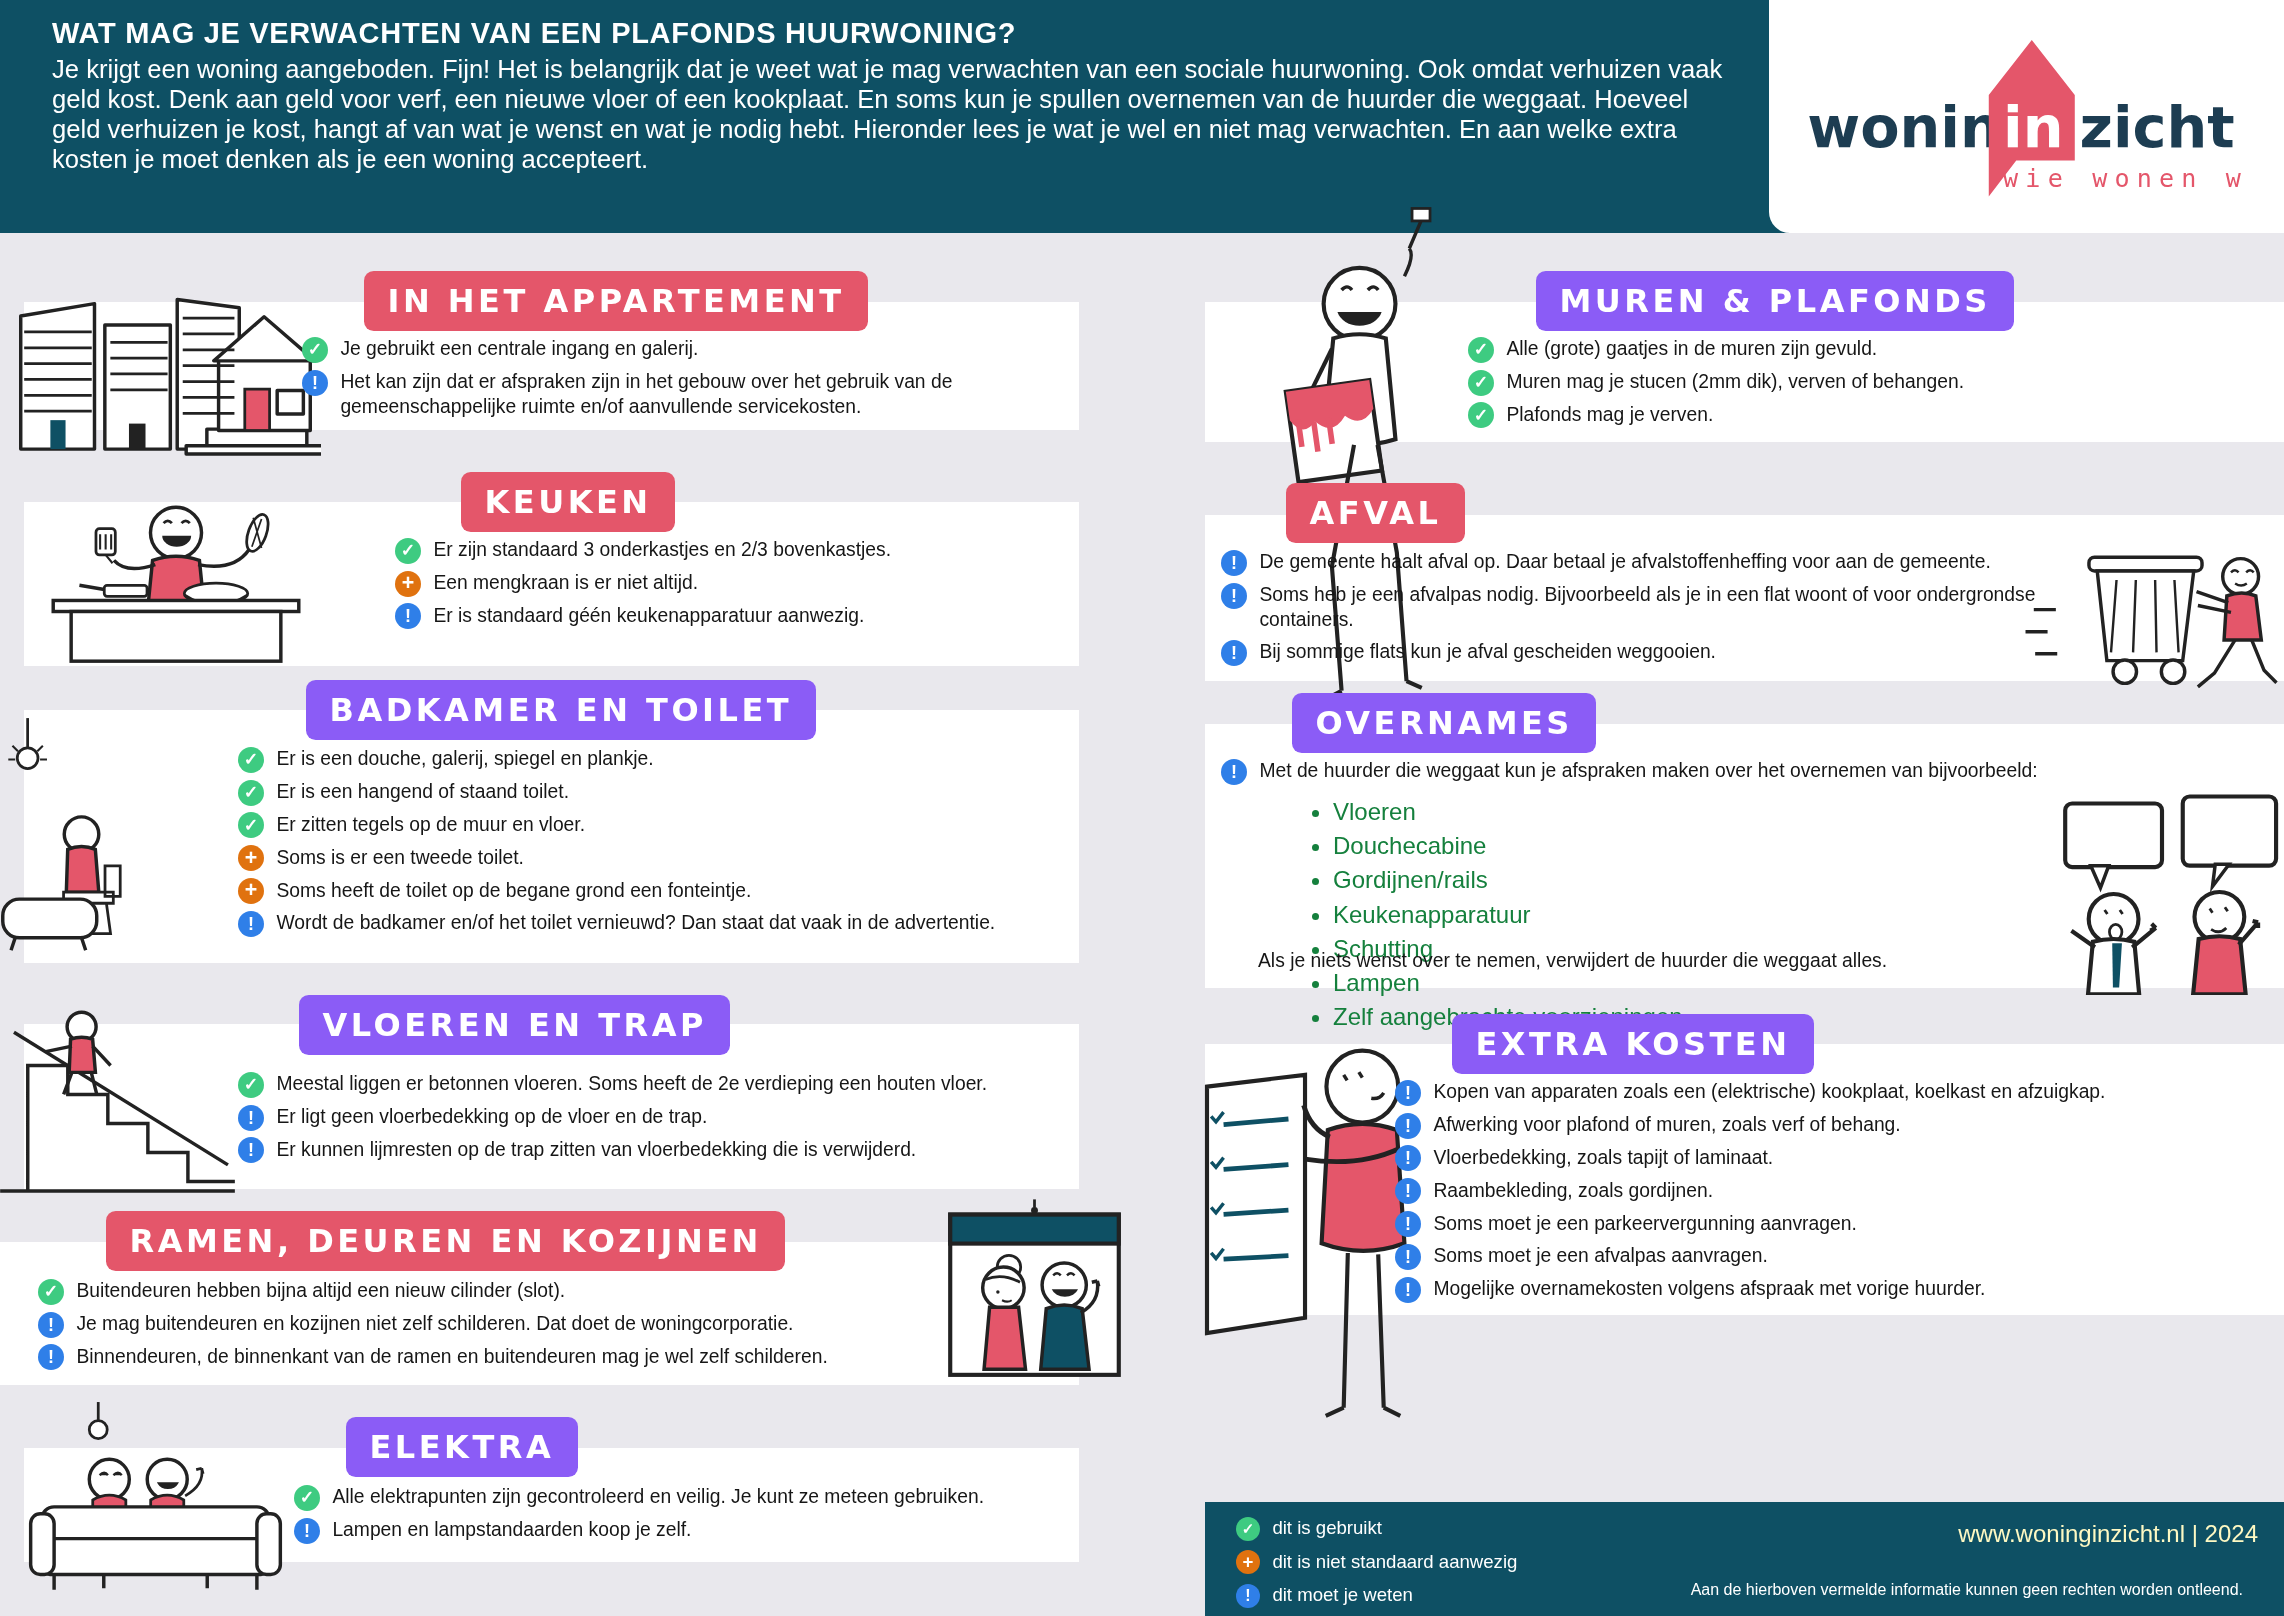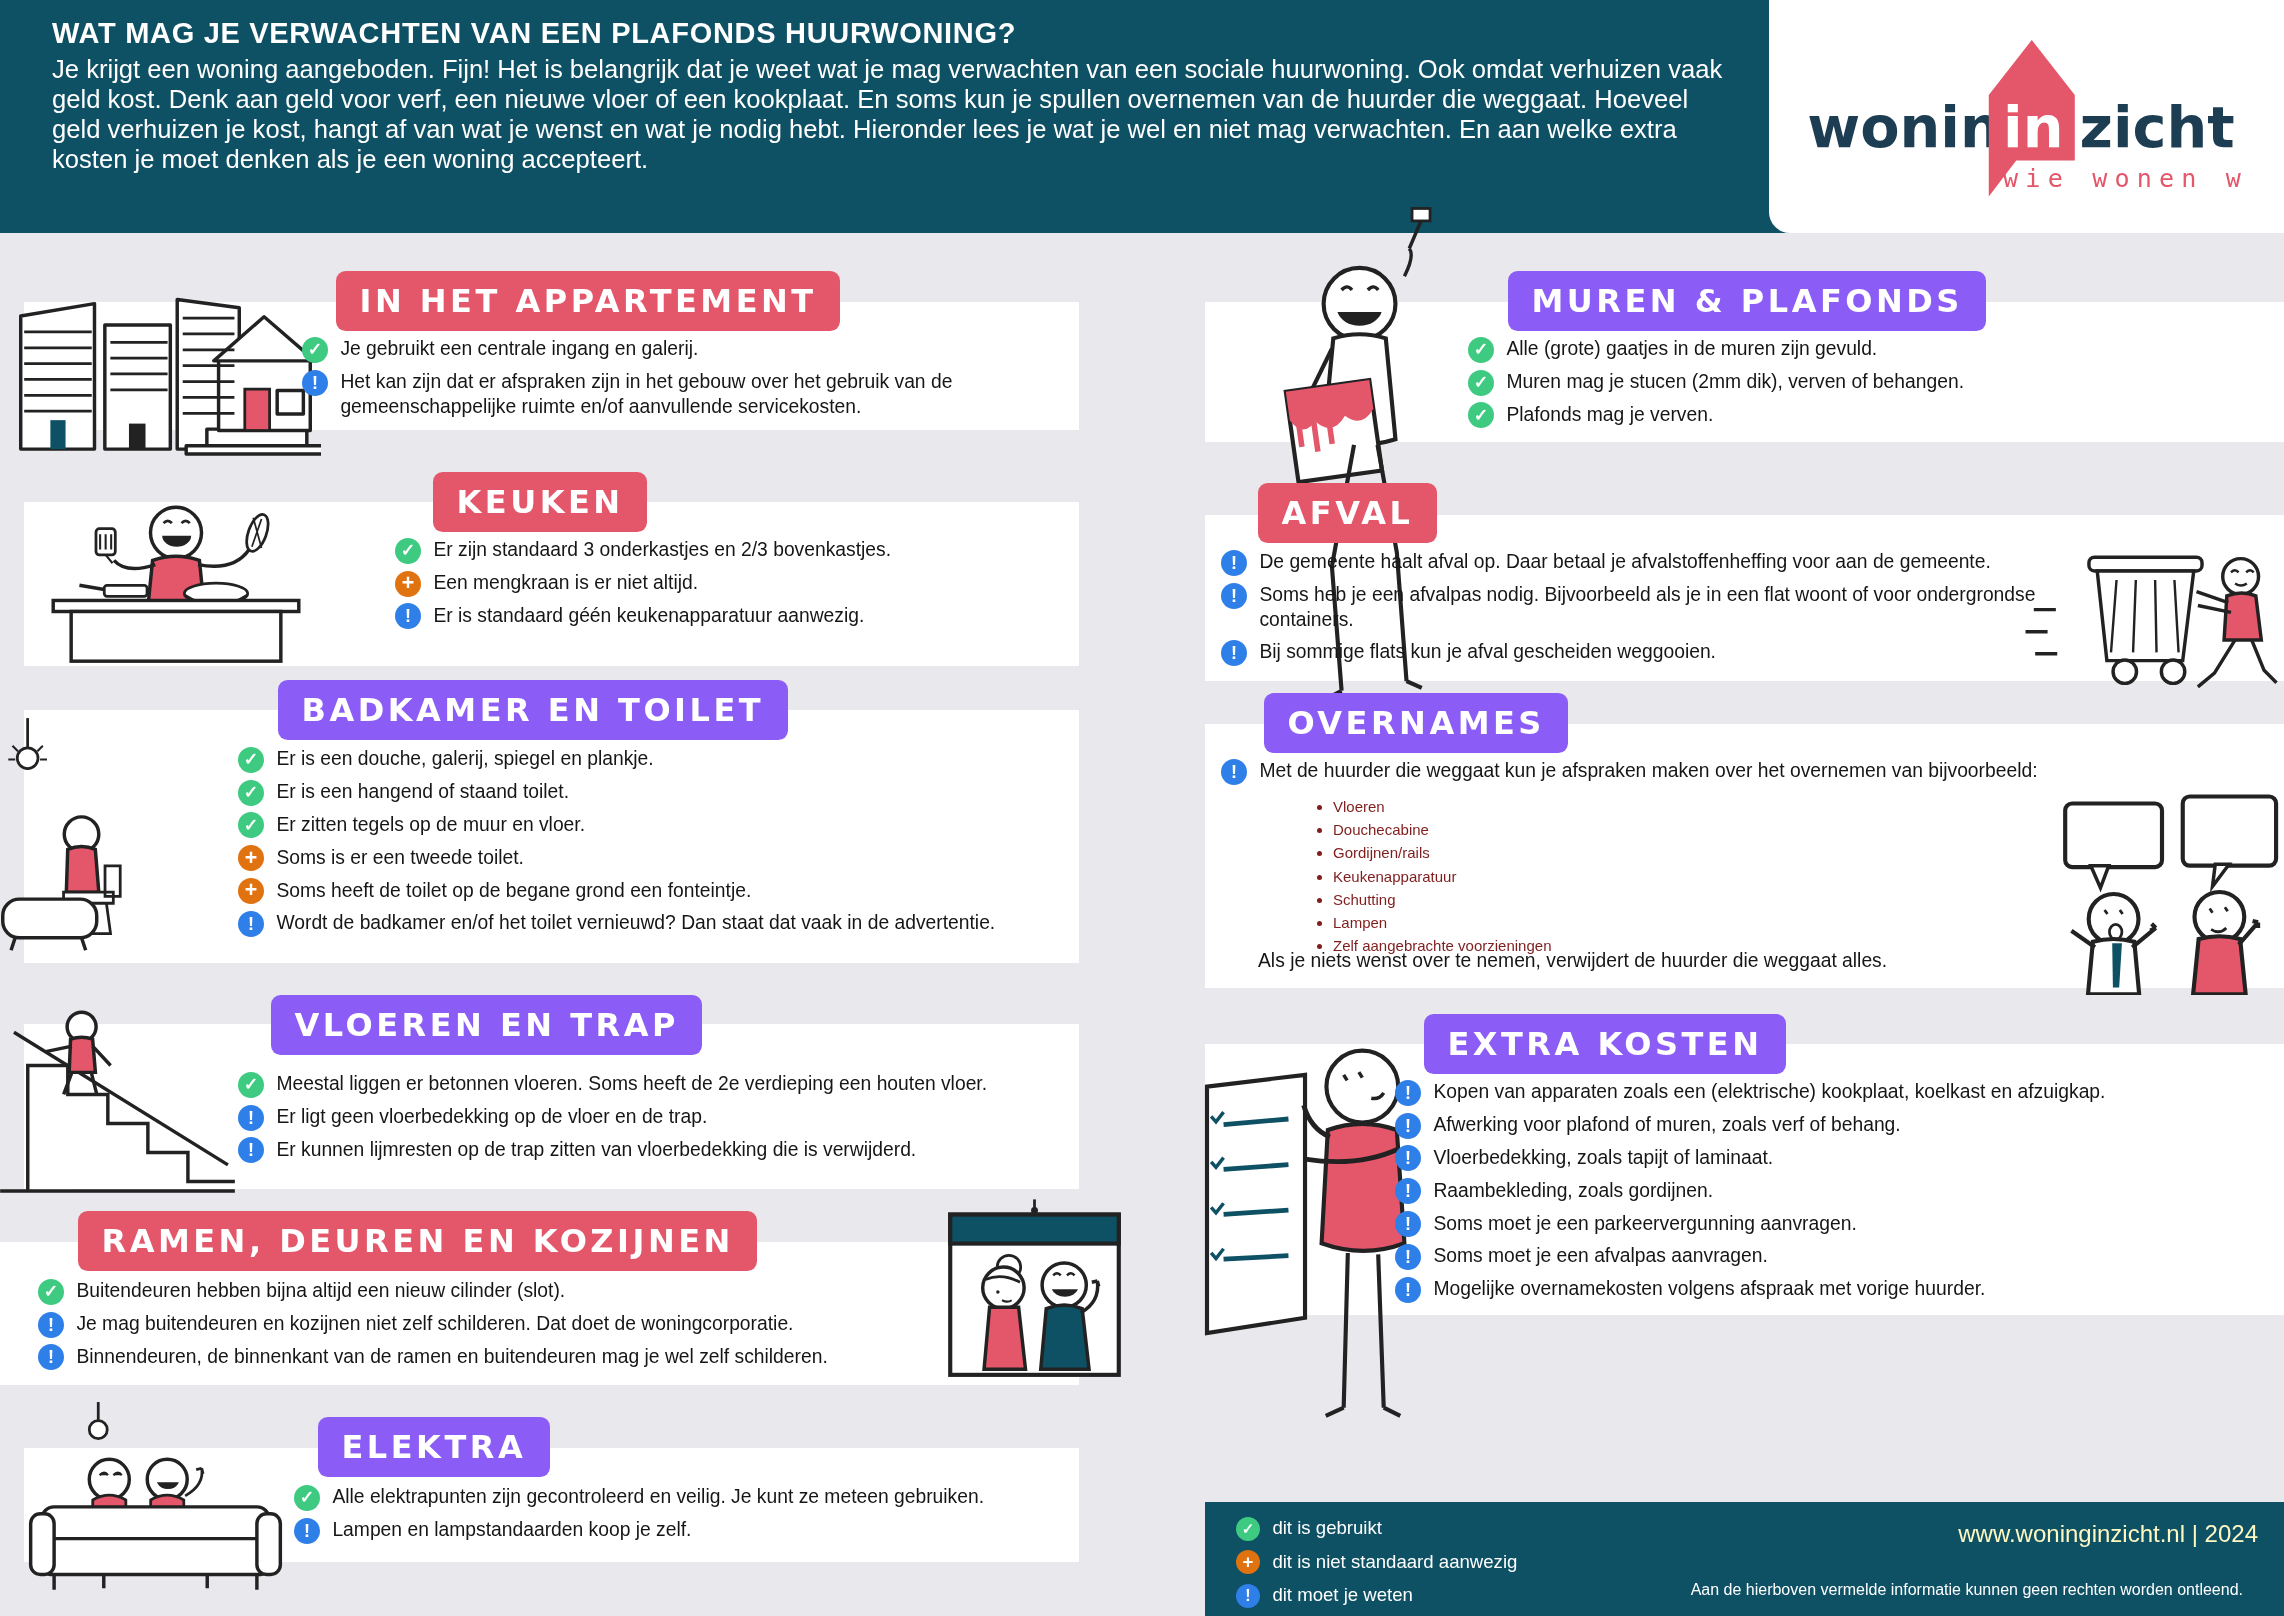--- a/index.html
+++ b/index.html
@@ -12,35 +12,35 @@
                 color:#fff;letter-spacing:0.7px;}
   .header-par{position:absolute;left:52px;top:55px;width:1678px;margin:0;font-size:25.6px;
               line-height:1.17;color:#fff;}
   .logo-panel{position:absolute;right:0;top:0;width:515px;height:233px;background:#fff;
               border-bottom-left-radius:21px;z-index:2;display:flex;align-items:center;justify-content:center;}
 
   
   .band{position:absolute;background:#fff;z-index:2;}
   .badge{position:absolute;color:#fff;font-family:"DejaVu Sans",sans-serif;font-weight:700;
          font-size:32px;letter-spacing:3.5px;padding:11px 23.5px;border-radius:9.7px;
-         white-space:nowrap;z-index:6;}
+         white-space:nowrap;z-index:6;margin-left:28px;}
   .badge--red{background:#e4566a;}
   .badge--teal{background:#8b5cf6;}
 
   
   .items{position:absolute;display:flex;flex-direction:column;gap:6.2px;z-index:5;}
   .item{display:flex;gap:12.4px;align-items:flex-start;}
   .ic{flex:0 0 auto;width:26px;height:26px;border-radius:50%;color:#fff;display:flex;
       align-items:center;justify-content:center;font-weight:800;line-height:1;margin-top:0.7px;}
   .ic--check{background:#3ecb81;font-size:17.3px;}
   .ic--plus{background:#e0720f;font-size:21.4px;}
   .ic--info{background:#2f7fe8;font-size:18px;}
   .item-text{font-size:19.3px;line-height:1.32;color:#161616;}
   .bullets{position:absolute;margin:0;padding-left:21px;z-index:5;display:flex;
-           flex-direction:column;gap:6.2px;font-size:15px;color:#7f1d1d;}
+           flex-direction:column;gap:6.2px;font-size:24px;color:#15803d;}
   .outro{position:absolute;z-index:5;}
 
   
   .footer{position:absolute;left:1205px;top:1502px;width:1079px;height:114px;background:#0e5064;z-index:3;}
   .legend{position:absolute;left:31px;top:14px;display:flex;flex-direction:column;gap:9px;z-index:5;}
   .legend .ic{width:24px;height:24px;}
   .legend .ic--check{font-size:15px}.legend .ic--plus{font-size:18.6px}.legend .ic--info{font-size:16px}
   .legend .item-text{color:#fff;font-size:18.6px;}
   .site{position:absolute;right:26px;top:18px;font-size:24px;color:#fef9c3;z-index:5;}
   .disclaimer{position:absolute;right:41px;bottom:16.6px;font-size:16px;color:#fff;z-index:5;}

